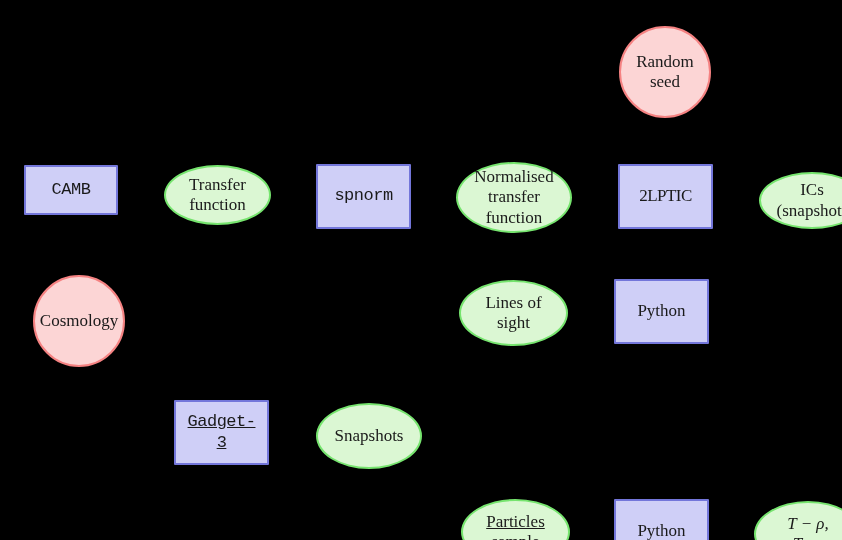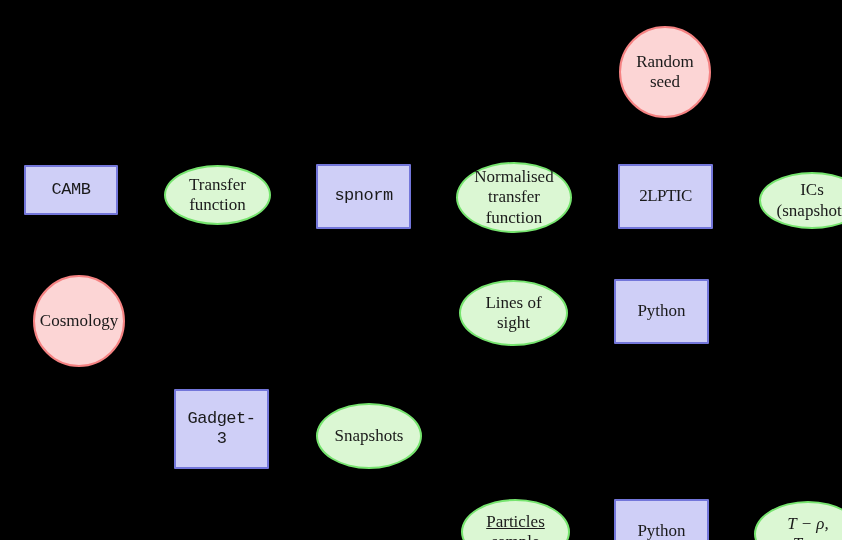--- a/index.html
+++ b/index.html
@@ -71,21 +71,21 @@
 (snapshot)</div>
 
   <div class="node shape-circle c-input" style="left:9px; top:251px; width:92px; height:92px;">Cosmology</div>
 
   <div class="node shape-ellipse c-data" style="left:435px; top:256px; width:109px; height:66px;">Lines of
 sight</div>
 
   <div class="node shape-rect c-process" style="left:590px; top:255px; width:95px; height:65px;">Python</div>
 
 
-  <div class="node shape-rect c-process mono" style="left:150px; top:365px; width:95px; height:80px;">Gadget-3</div>
+  <div class="node shape-rect c-process mono" style="left:150px; top:376px; width:95px; height:65px;text-decoration:underline;">Gadget-3</div>
 
   <div class="node shape-ellipse c-data" style="left:292px; top:379px; width:106px; height:66px;">Snapshots</div>
 
 
   <div class="node shape-ellipse c-data" style="left:437px; top:475px; width:109px; height:66px;text-decoration:underline;">Particles
 sample</div>
 
   <div class="node shape-rect c-process" style="left:590px; top:475px; width:95px; height:65px;">Python</div>
 
   <div class="node shape-ellipse c-data math" style="left:730px; top:477px; width:108px; height:66px;">T − ρ,

